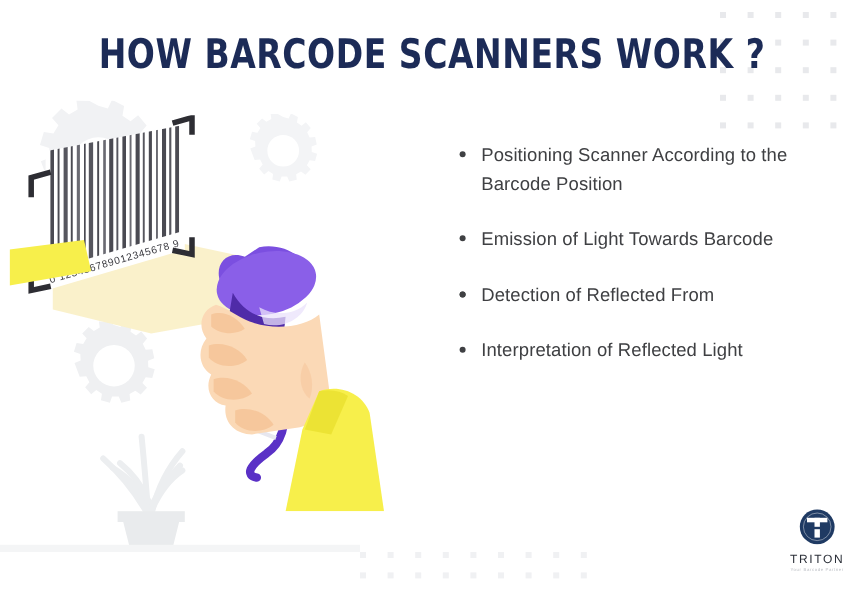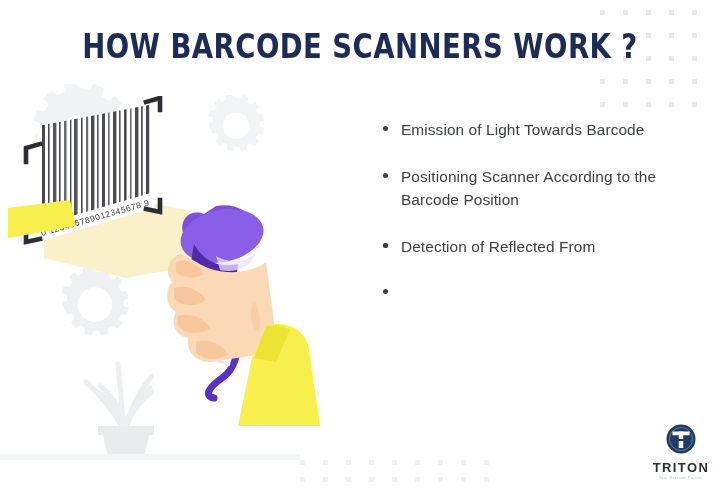--- a/index.html
+++ b/index.html
@@ -130,22 +130,22 @@
     text-align: center;
   }
   #brand-logo .logo-mark {
     width: 30px;
     height: 30px;
     margin: 0 auto;
   }
   #brand-logo .logo-wordmark {
     margin-top: 2px;
     color: #2b2f38;
-    font-weight: bold;
-    font-size: 13px;
+    font-weight: normal;
+    font-size: 10px;
     letter-spacing: 1.4px;
   }
   #brand-logo .logo-tagline {
     margin-top: 1px;
     color: #b9bcc2;
     font-size: 3.6px;
     letter-spacing: 0.5px;
   }
 </style>
 </head>
@@ -306,35 +306,36 @@
       <path d="M246 206 C252 214 254 226 250 236 C242 230 240 216 246 206 Z" fill="#f6c79c" opacity="0.6"></path>
     </g>
 
     <path d="M258 230 C276 224 294 232 300 248 L312 330 L230 330 L244 262 Z" fill="#f7ef4b"></path>
     <path d="M258 230 C268 228 276 230 282 234 L268 266 L246 262 Z" fill="#ece334"></path>
   </svg>
 
   <ul id="steps-list">
     <li>
       <span class="bullet-dot"></span>
+      <span>Positioning Scanner According to the Barcode Position</span>
+    </li>
+    <li>
+      <span class="bullet-dot"></span>
       <span>Emission of Light Towards Barcode</span>
     </li>
     <li>
       <span class="bullet-dot"></span>
-      <span>Positioning Scanner According to the Barcode Position</span>
-    </li>
-    <li>
-      <span class="bullet-dot"></span>
     </li>
     <li>
       <span class="bullet-dot"></span>
       <span>Detection of Reflected From</span>
     </li>
     <li>
       <span class="bullet-dot"></span>
+      <span>Interpretation of Reflected Light</span>
     </li>
   </ul>
 
   <div id="brand-logo">
     <svg class="logo-mark" viewBox="0 0 60 60">
       <circle cx="30" cy="30" r="29" fill="#1f3a63"></circle>
       <circle cx="30" cy="30" r="23" fill="none" stroke="#ffffff" stroke-width="1.4" opacity="0.5"></circle>
       <rect x="13" y="15" width="34" height="7.5" fill="#ffffff"></rect>
       <rect x="25.5" y="15" width="9" height="33" fill="#ffffff"></rect>
       <rect x="19" y="30" width="22" height="4" fill="#1f3a63"></rect>

